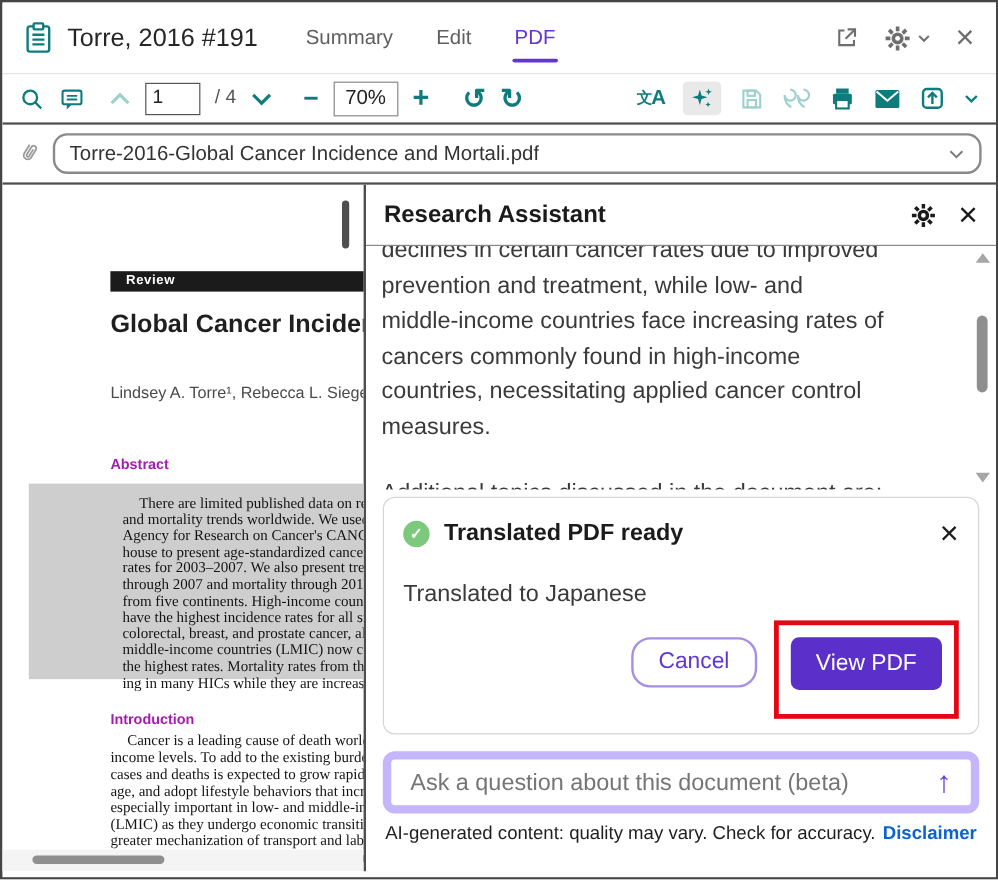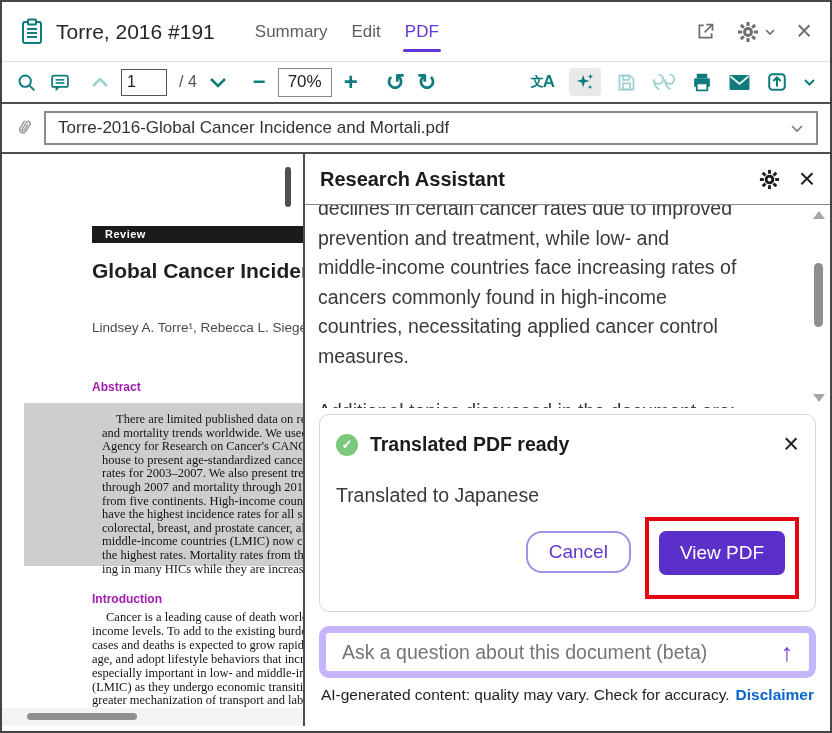--- a/index.html
+++ b/index.html
@@ -7,21 +7,21 @@
   body { font-family: "Liberation Sans", sans-serif; }
   .window{
     position:relative; width:832px; height:733px;
     border:2px solid #454545; background:#fff; overflow:hidden;
   }
 
   
   .titlebar{ height:60px; display:flex; align-items:center; padding:0 18px;
     border-bottom:1px solid #ddd; background:#fff; }
   .titlebar .doc-title{ font-size:21px; color:#262626; margin-left:12px; white-space:nowrap; }
-  .tabs{ display:flex; gap:24px; margin-left:40px; height:100%; align-items:center; }
+  .tabs{ display:flex; gap:36px; margin-left:40px; height:100%; align-items:center; }
   .tab{ font-size:17px; color:#5f5f5f; position:relative; height:100%; display:flex; align-items:center; cursor:pointer; }
   .tab.active{ color:#6334d8; }
   .tab.active::after{ content:""; position:absolute; left:-2px; right:-2px; bottom:9px; height:3px; background:#6334d8; border-radius:2px; }
   .titlebar-right{ margin-left:auto; display:flex; align-items:center; gap:20px; color:#6e6e6e; }
   .tb-btn{ display:flex; align-items:center; cursor:pointer; }
   .glyph-close{ font-size:27px; color:#6e6e6e; line-height:1; }
 
   
   .toolbar{ height:42px; display:flex; align-items:center; padding:0 14px;
     border-bottom:2px solid #4e4e4e; background:#fff; }
@@ -34,21 +34,21 @@
   .glyph-minus{ font-size:22px; } .glyph-plus{ font-size:24px; }
   .glyph-rot{ font-size:23px; }
   .xlate{ color:#0e7c7c; font-size:13px; font-weight:bold; letter-spacing:-1px; }
   .xlate .xa{ font-size:17px; }
   .sparkle-btn{ background:#e9e9e9; border-radius:4px; padding:3px 5px; }
   .toolbar-right{ margin-left:auto; display:flex; align-items:center; gap:15px; }
 
   
   .filerow{ height:50px; display:flex; align-items:center; padding:0 12px;
     border-bottom:2px solid #4e4e4e; background:#fff; }
-  .filebox{ flex:1; height:34px; margin-left:10px; border:2px solid #8a8a8a; border-radius:0;
+  .filebox{ flex:1; height:34px; margin-left:10px; border:2px solid #8a8a8a; border-radius:12px;
     display:flex; align-items:center; padding:0 12px; cursor:pointer; }
   .filebox .fname{ font-size:17px; color:#333; white-space:nowrap; overflow:hidden; }
   .filebox .chev{ margin-left:auto; }
 
   
   .main{ display:flex; height:572px; }
 
   
   .pdf-panel{ width:340px; border-right:2px solid #4e4e4e; position:relative; overflow:hidden; background:#fff; }
   .review-banner{ position:absolute; left:90px; top:72px; width:252px; height:17px; background:#1b1b1b;

